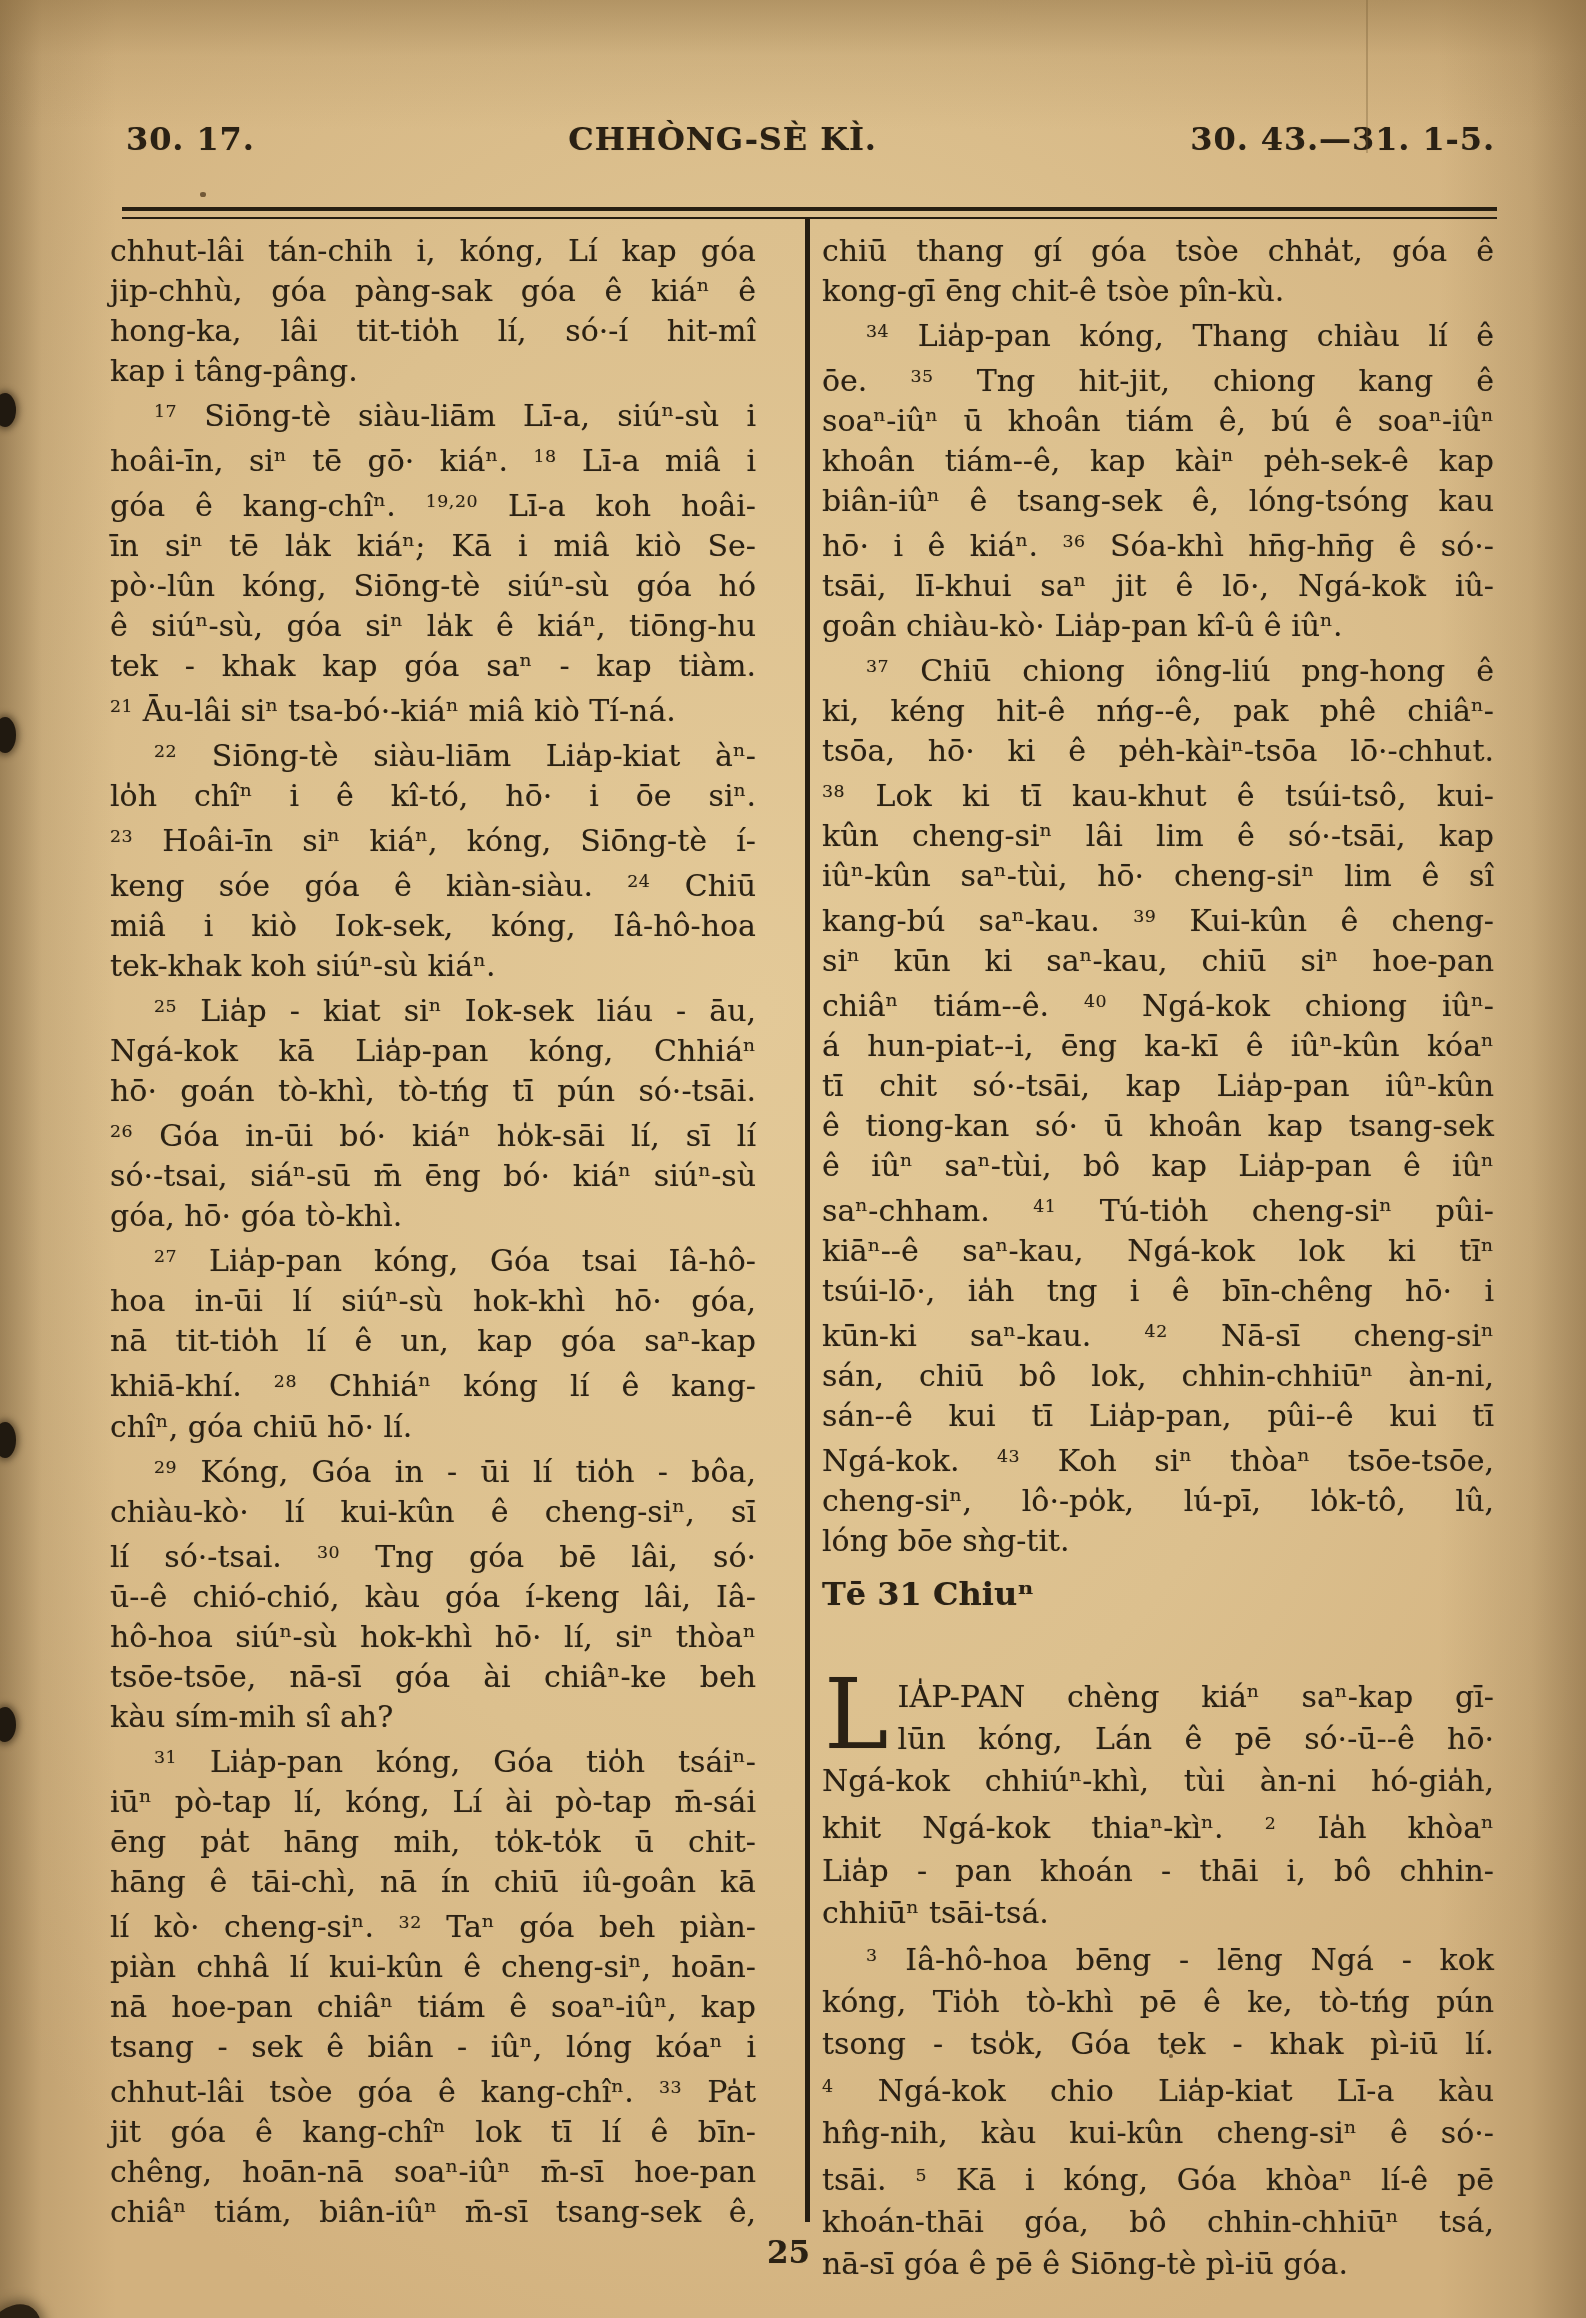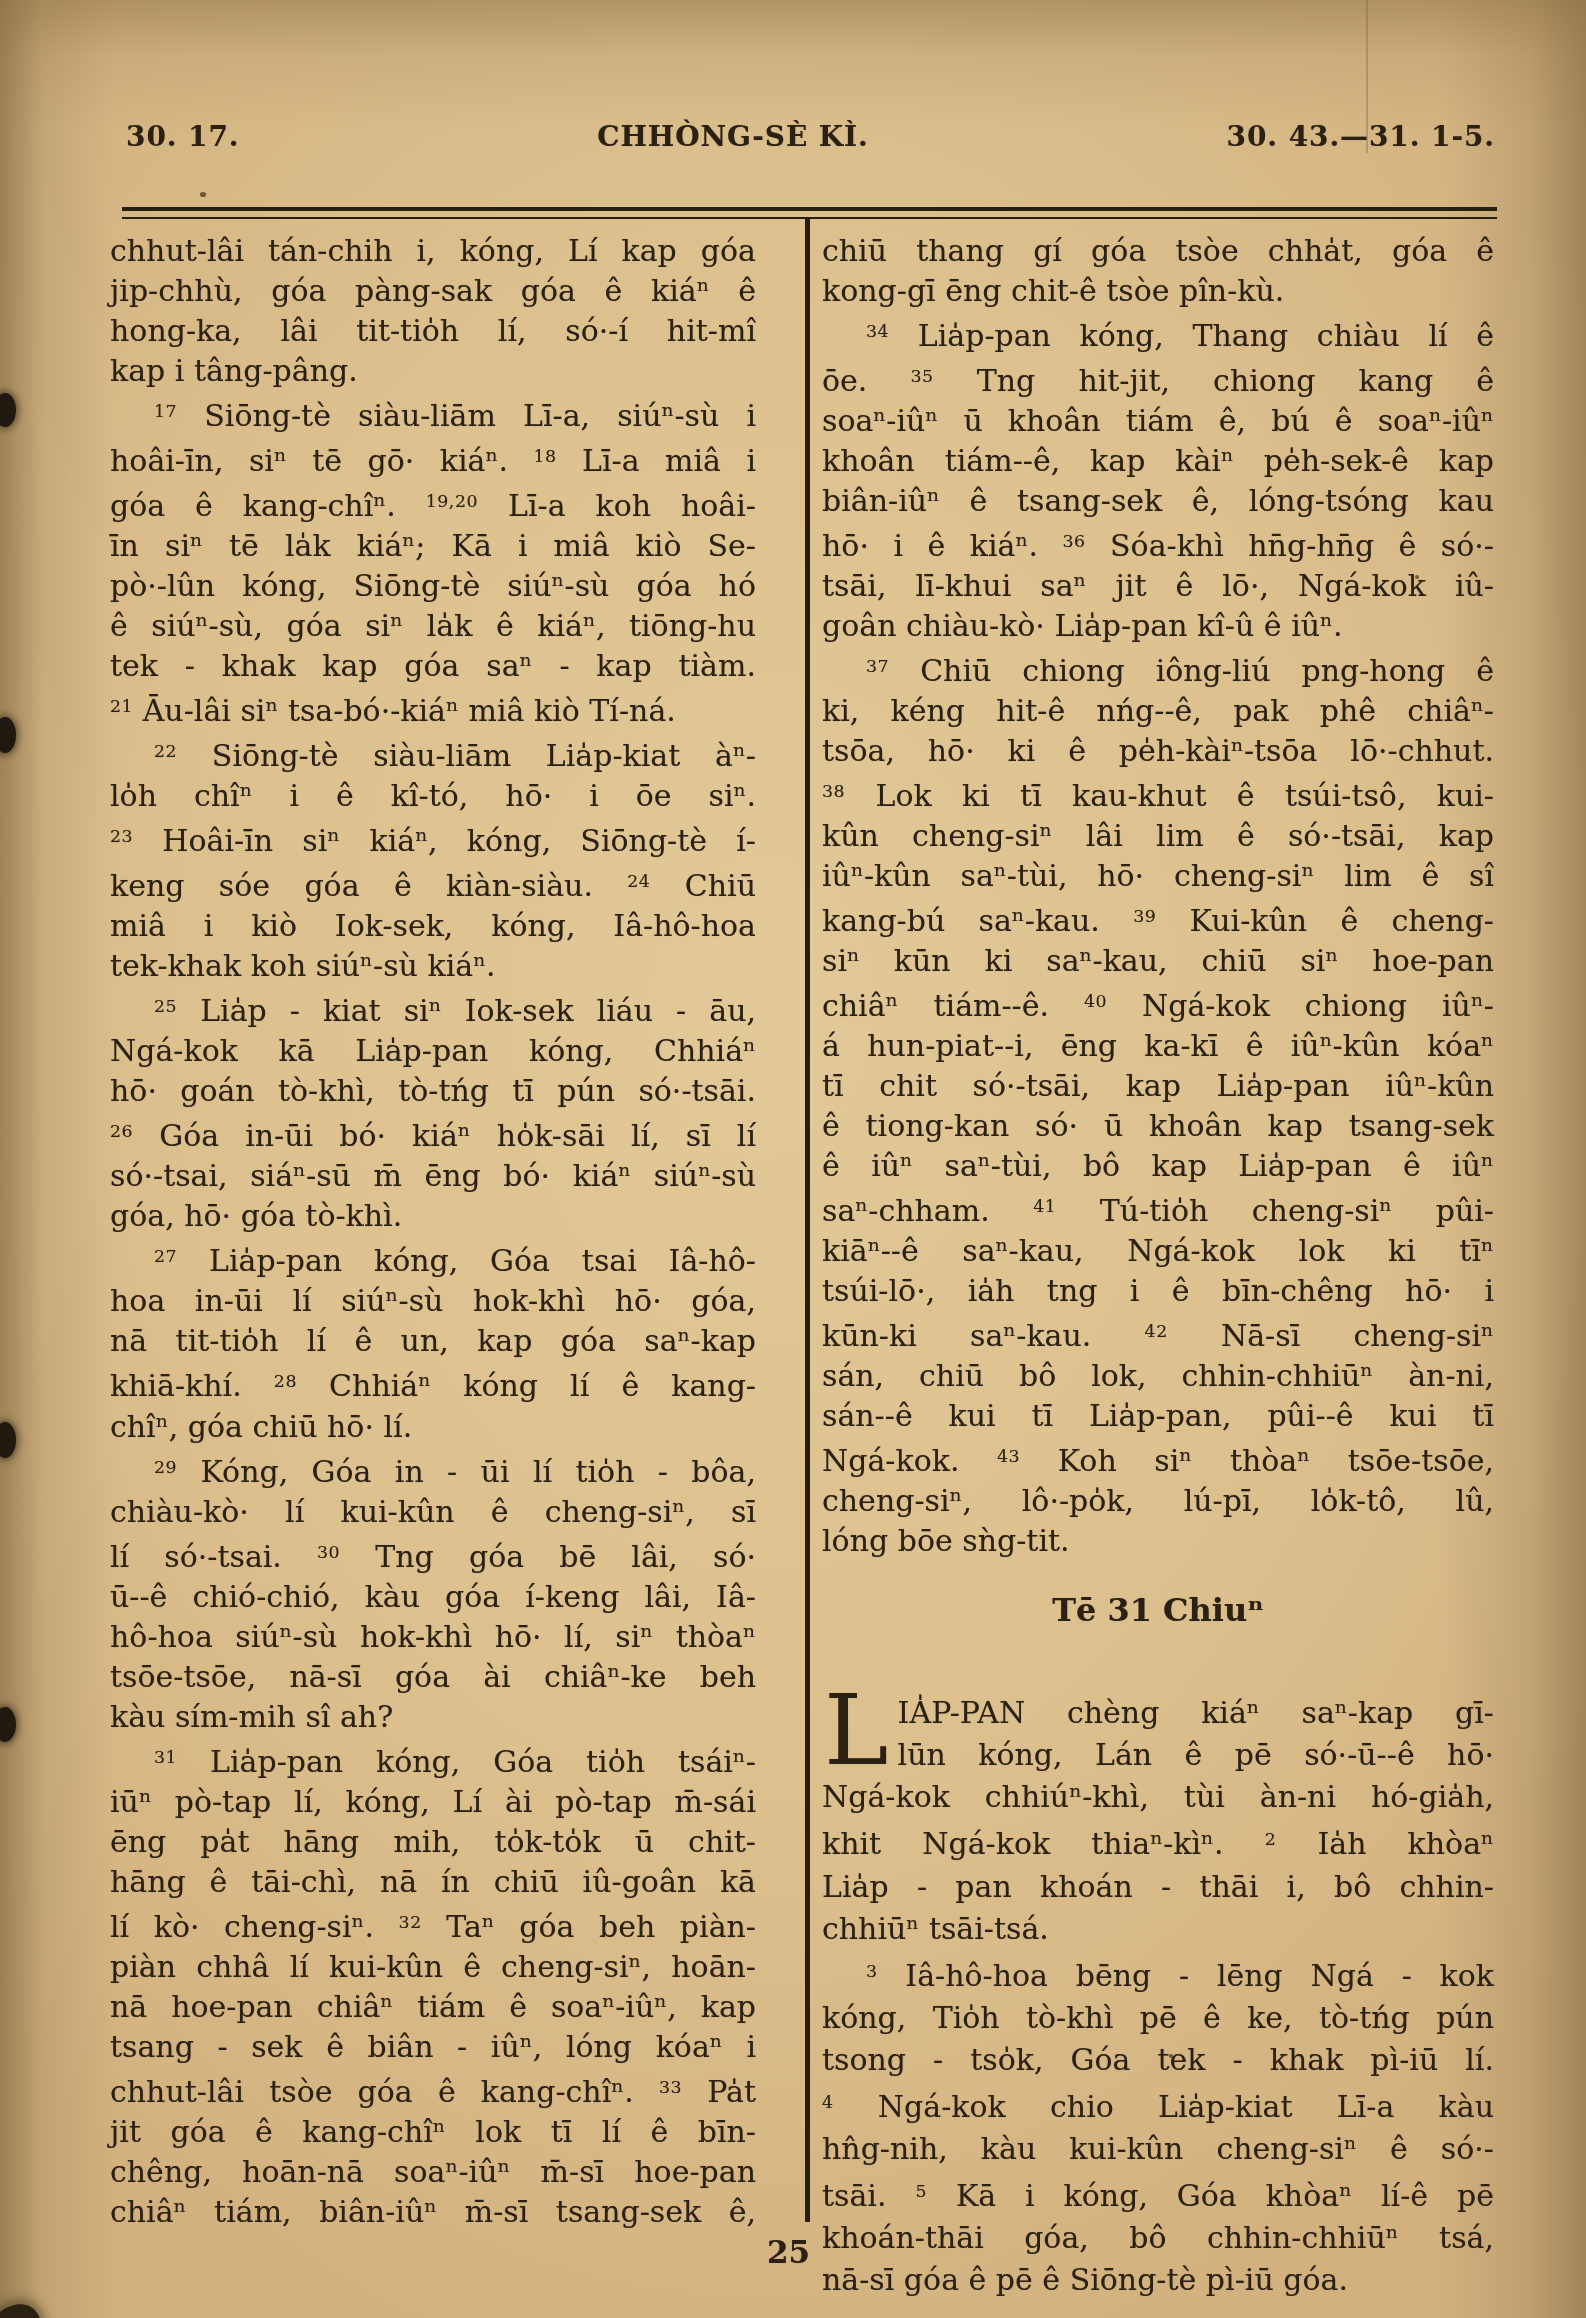--- a/index.html
+++ b/index.html
@@ -24,21 +24,21 @@
   }
 
   .header {
     position: absolute;
     left: 126px;
     top: 120px;
     width: 1369px;
     display: flex;
     justify-content: space-between;
     align-items: baseline;
-    font-size: 28px;
+    font-size: 32px;
     font-weight: bold;
     letter-spacing: 0.9px;
   }
   .rule {
     position: absolute;
     left: 122px;
     width: 1375px;
     background: #271f12;
   }
   .rule.r1 { top: 207px; height: 3.7px; }
@@ -70,24 +70,23 @@
   .line.end { text-align-last: left; }
   .line.indent { text-indent: 44px; }
 
   .v {
     font-size: 0.58em;
     vertical-align: 0.52em;
     letter-spacing: 0.5px;
   }
 
   .chapter-heading {
-    margin-top: 27px;
+    margin-top: 11px;
     height: 45px;
     line-height: 45px;
-    text-align: center;
     font-size: 32px;
     font-weight: bold;
     margin-bottom: 59px;
   }
   .chapter-para { line-height: 42px; }
   .dropcap {
     float: left;
     font-size: 97px;
     line-height: 77px;
     height: 82px;

